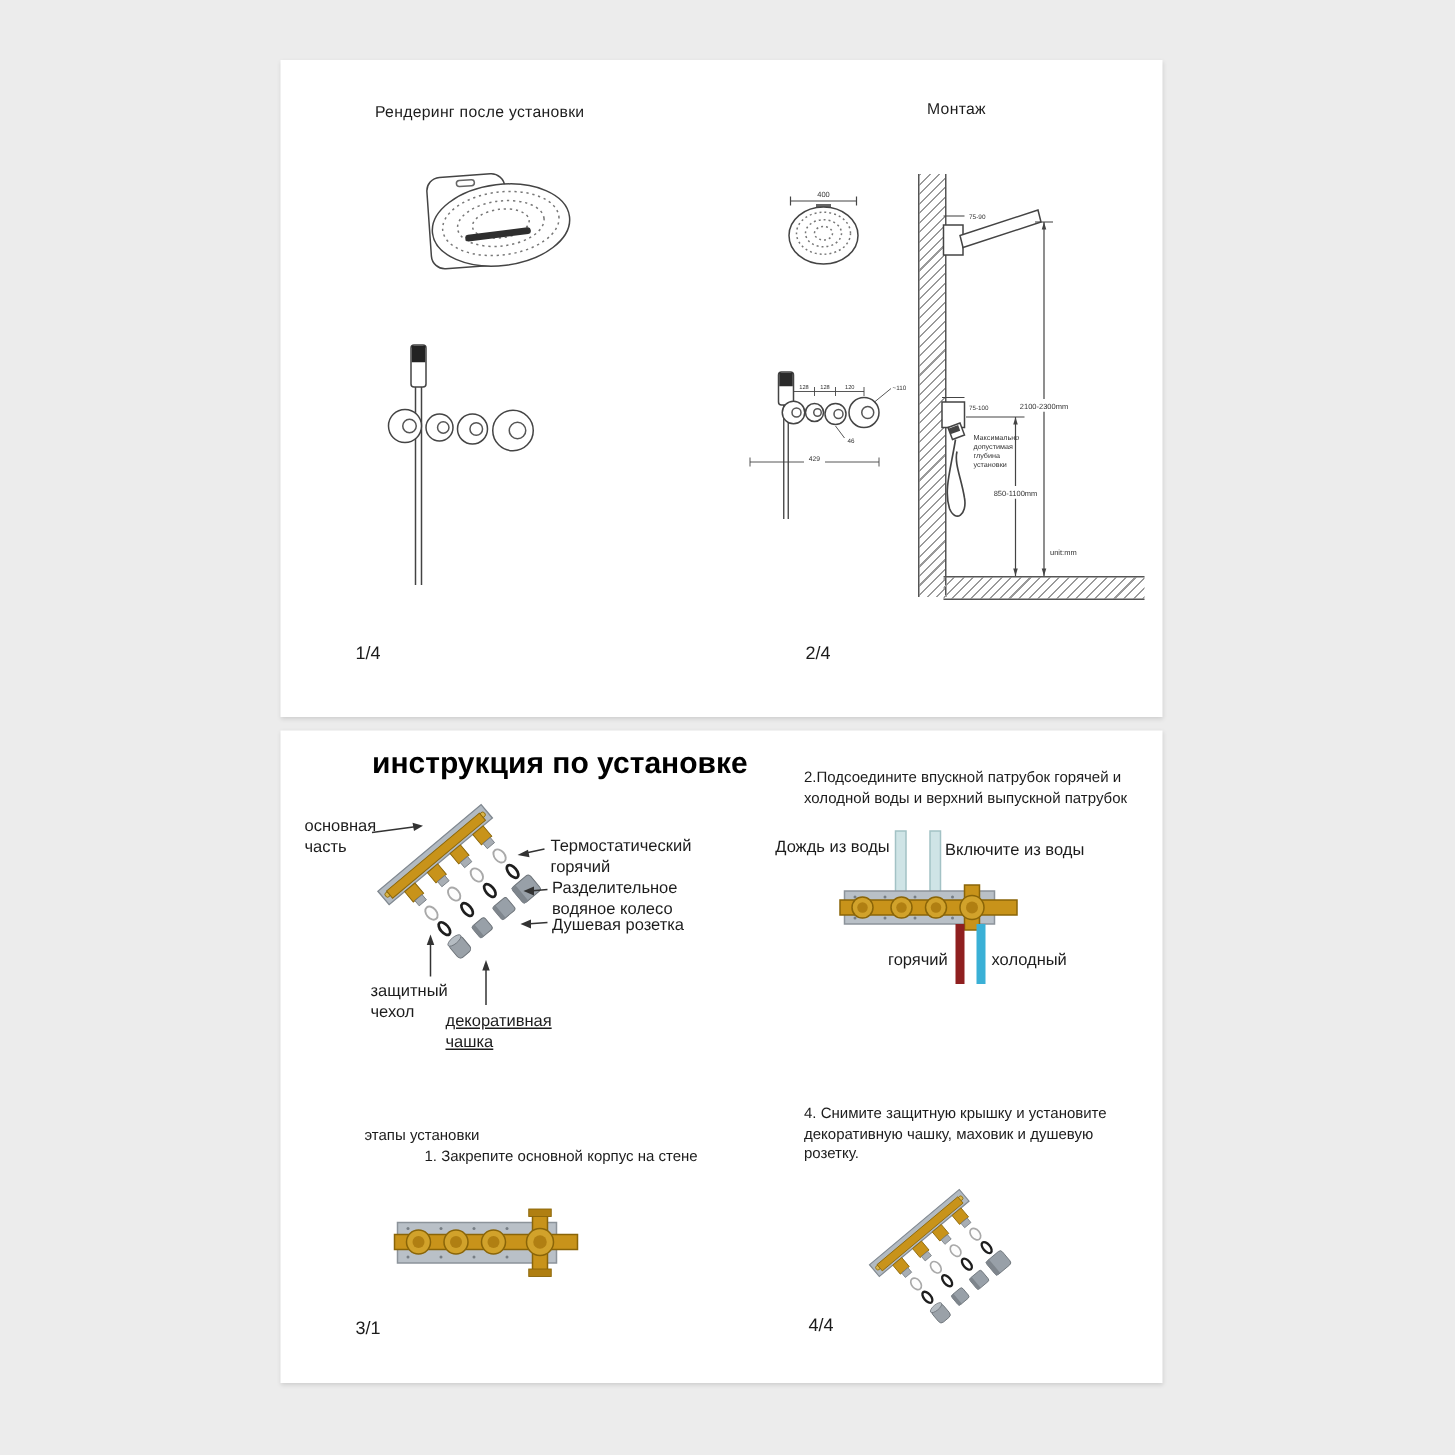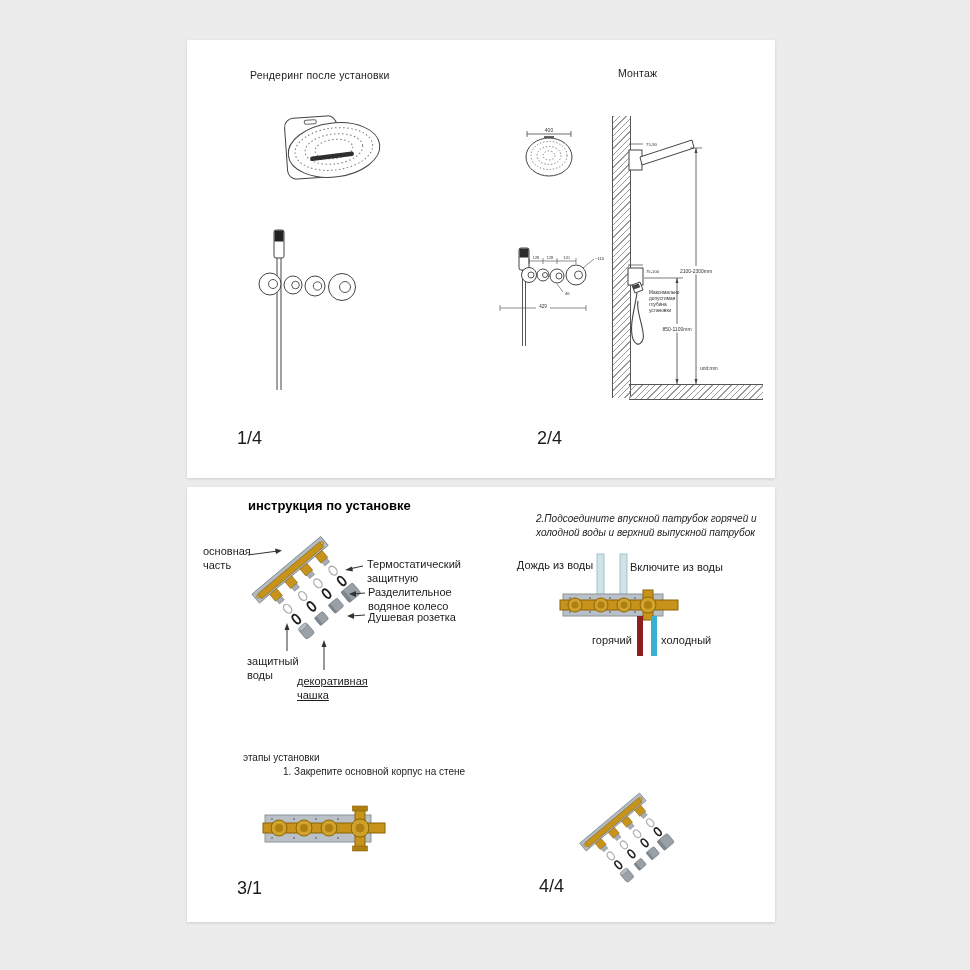--- a/index.html
+++ b/index.html
@@ -1,24 +1,24 @@
 <!DOCTYPE html>
 <html><head>
 <meta charset="utf-8">
 <style>
   html,body{margin:0;padding:0;}
   body{width:970px;height:970px;position:relative;background:#ececec;
        font-family:"Liberation Sans", sans-serif;color:#222;overflow:hidden;}
   .a{position:absolute;}
   .panel{background:#ffffff;box-shadow:0 1px 3px rgba(0,0,0,.13);}
   .t-title{font-size:10.5px;color:#1c1c1c;letter-spacing:.2px;}
-  .t-big{font-size:13px;font-weight:bold;color:#000;}
+  .t-big{font-size:20px;font-weight:bold;color:#000;}
   .t-step{font-size:10px;line-height:1.35;color:#1c1c1c;}
   .t-label{font-size:11px;line-height:1.3;color:#1c1c1c;}
-  .t-page{font-size:18px;color:#1c1c1c;}
+  .t-page{font-size:12px;color:#1c1c1c;}
   .t-tiny{font-size:5px;line-height:1.25;color:#333;}
   .hatch{background:repeating-linear-gradient(135deg,#9a9a9a 0px,#9a9a9a 1px,transparent 1px,transparent 4.5px);}
   svg{display:block;overflow:visible;}
   svg text{font-family:"Liberation Sans", sans-serif;fill:#333;}
 </style>
 </head>
 <body>
 
 <div class="a panel" style="left:187px;top:40px;width:588px;height:438px;">
 
@@ -185,39 +185,39 @@
       <ellipse cx="20" cy="58.5" rx="6" ry="2.4" fill="#b5bcc2" stroke="#6a7076" stroke-width=".6"></ellipse>
     </g>
   </svg>
 
   <div class="a t-label" style="left:16px;top:57px;width:52px;">основная часть</div>
   <svg class="a" style="left:61px;top:60px;" width="36" height="12">
     <line x1="0" y1="8" x2="30" y2="4" stroke="#333"></line>
       <polygon points="34,3.5 27,1.5 28,7" fill="#333"></polygon>
   </svg>
 
-  <div class="a t-label" style="left:180px;top:70px;width:95px;">Термостатический защитную</div>
+  <div class="a t-label" style="left:180px;top:70px;width:95px;">Термостатический горячий</div>
   <svg class="a" style="left:158px;top:76px;" width="20" height="10">
     <line x1="18" y1="3" x2="4" y2="6" stroke="#333"></line>
       <polygon points="0,7 7,3.5 8,8.5" fill="#333"></polygon>
   </svg>
 
   <div class="a t-label" style="left:181px;top:98px;width:92px;">Разделительное водяное колесо</div>
   <svg class="a" style="left:162px;top:102px;" width="18" height="10">
     <line x1="16" y1="4" x2="4" y2="5" stroke="#333"></line>
       <polygon points="0,5 7,2 7,8" fill="#333"></polygon>
   </svg>
 
   <div class="a t-label" style="left:181px;top:123px;width:95px;">Душевая розетка</div>
   <svg class="a" style="left:160px;top:124px;" width="20" height="10">
     <line x1="18" y1="4" x2="4" y2="5" stroke="#333"></line>
       <polygon points="0,5 7,2 7,8" fill="#333"></polygon>
   </svg>
 
-  <div class="a t-label" style="left:60px;top:167px;width:52px;">защитный воды</div>
+  <div class="a t-label" style="left:60px;top:167px;width:52px;">защитный чехол</div>
   <svg class="a" style="left:96px;top:136px;" width="10" height="30">
     <line x1="4" y1="28" x2="4" y2="6" stroke="#333"></line>
       <polygon points="4,0 1.5,7 6.5,7" fill="#333"></polygon>
   </svg>
 
   <div class="a t-label" style="left:110px;top:187px;width:70px;text-decoration:underline;">декоративная чашка</div>
   <svg class="a" style="left:133px;top:153px;" width="10" height="32">
     <line x1="4" y1="30" x2="4" y2="6" stroke="#333"></line>
       <polygon points="4,0 1.5,7 6.5,7" fill="#333"></polygon>
   </svg>
@@ -244,21 +244,21 @@
     <circle cx="41" cy="22" r="8" fill="#d1a22b" stroke="#8a6508"></circle>
       <circle cx="41" cy="22" r="4" fill="#b07f12"></circle>
     <circle cx="66" cy="22" r="8" fill="#d1a22b" stroke="#8a6508"></circle>
       <circle cx="66" cy="22" r="4" fill="#b07f12"></circle>
     <circle cx="97" cy="22" r="9" fill="#d1a22b" stroke="#8a6508"></circle>
       <circle cx="97" cy="22" r="4.5" fill="#b07f12"></circle>
   </svg>
 
   <div class="a t-page" style="left:50px;top:391px;">3/1</div>
 
-  <div class="a t-step" style="left:349px;top:25px;width:228px;font-style:italic;">2.Подсоедините впускной патрубок горячей и холодной воды и верхний выпускной патрубок</div>
+  <div class="a t-step" style="left:349px;top:25px;width:228px;">2.Подсоедините впускной патрубок горячей и холодной воды и верхний выпускной патрубок</div>
 
   <svg class="a" style="left:328px;top:65px;" width="200" height="108" viewBox="0 0 200 108">
     <rect x="82" y="2" width="7" height="42" fill="#cfe4e6" stroke="#a3c2c5"></rect>
     <rect x="105" y="2" width="7" height="42" fill="#cfe4e6" stroke="#a3c2c5"></rect>
     <rect x="48" y="42" width="100" height="22" fill="#b9c0c7" stroke="#8c939a"></rect>
     <circle cx="55" cy="46" r="1" fill="#767d84"></circle>
       <circle cx="75" cy="46" r="1" fill="#767d84"></circle>
     <circle cx="95" cy="46" r="1" fill="#767d84"></circle>
       <circle cx="120" cy="46" r="1" fill="#767d84"></circle>
     <circle cx="55" cy="60" r="1" fill="#767d84"></circle>
@@ -276,20 +276,21 @@
     <circle cx="133" cy="53" r="8" fill="#d1a22b" stroke="#8a6508"></circle>
       <circle cx="133" cy="53" r="4" fill="#b07f12"></circle>
     <rect x="122" y="64" width="6" height="40" fill="#8f1f1f"></rect>
     <rect x="136" y="64" width="6" height="40" fill="#3ab0d6"></rect>
   </svg>
   <div class="a t-label" style="left:329px;top:71px;width:78px;text-align:center;z-index:3;">Дождь из воды</div>
   <div class="a t-label" style="left:443px;top:73px;z-index:3;">Включите из воды</div>
   <div class="a t-label" style="left:405px;top:146px;z-index:3;">горячий</div>
   <div class="a t-label" style="left:474px;top:146px;z-index:3;">холодный</div>
 
+  <div class="a t-step" style="left:349px;top:249px;width:232px;">4. Снимите защитную крышку и установите декоративную чашку, маховик и душевую розетку.</div>
 
   <svg class="a" style="left:391px;top:297px;" width="100" height="99" viewBox="0 0 128 126">
     <g transform="translate(6,80) rotate(-40)">
       <rect x="0" y="-6" width="100" height="13" fill="#b2bac2" stroke="#808890"></rect>
       <circle cx="4" cy="0.5" r="2" fill="#d8b54a" stroke="#8a6508" stroke-width=".6"></circle>
       <circle cx="96" cy="0.5" r="2" fill="#d8b54a" stroke="#8a6508" stroke-width=".6"></circle>
       <rect x="5" y="-2" width="90" height="7" fill="#c8931a" stroke="#8a6508" stroke-width=".7"></rect>
       <g>
         <rect x="15" y="7" width="10" height="10" fill="#c8931a" stroke="#8a6508" stroke-width=".7"></rect>
         <rect x="16.5" y="17" width="7" height="5" fill="#a8aeb4" stroke="#70767c" stroke-width=".6"></rect>

